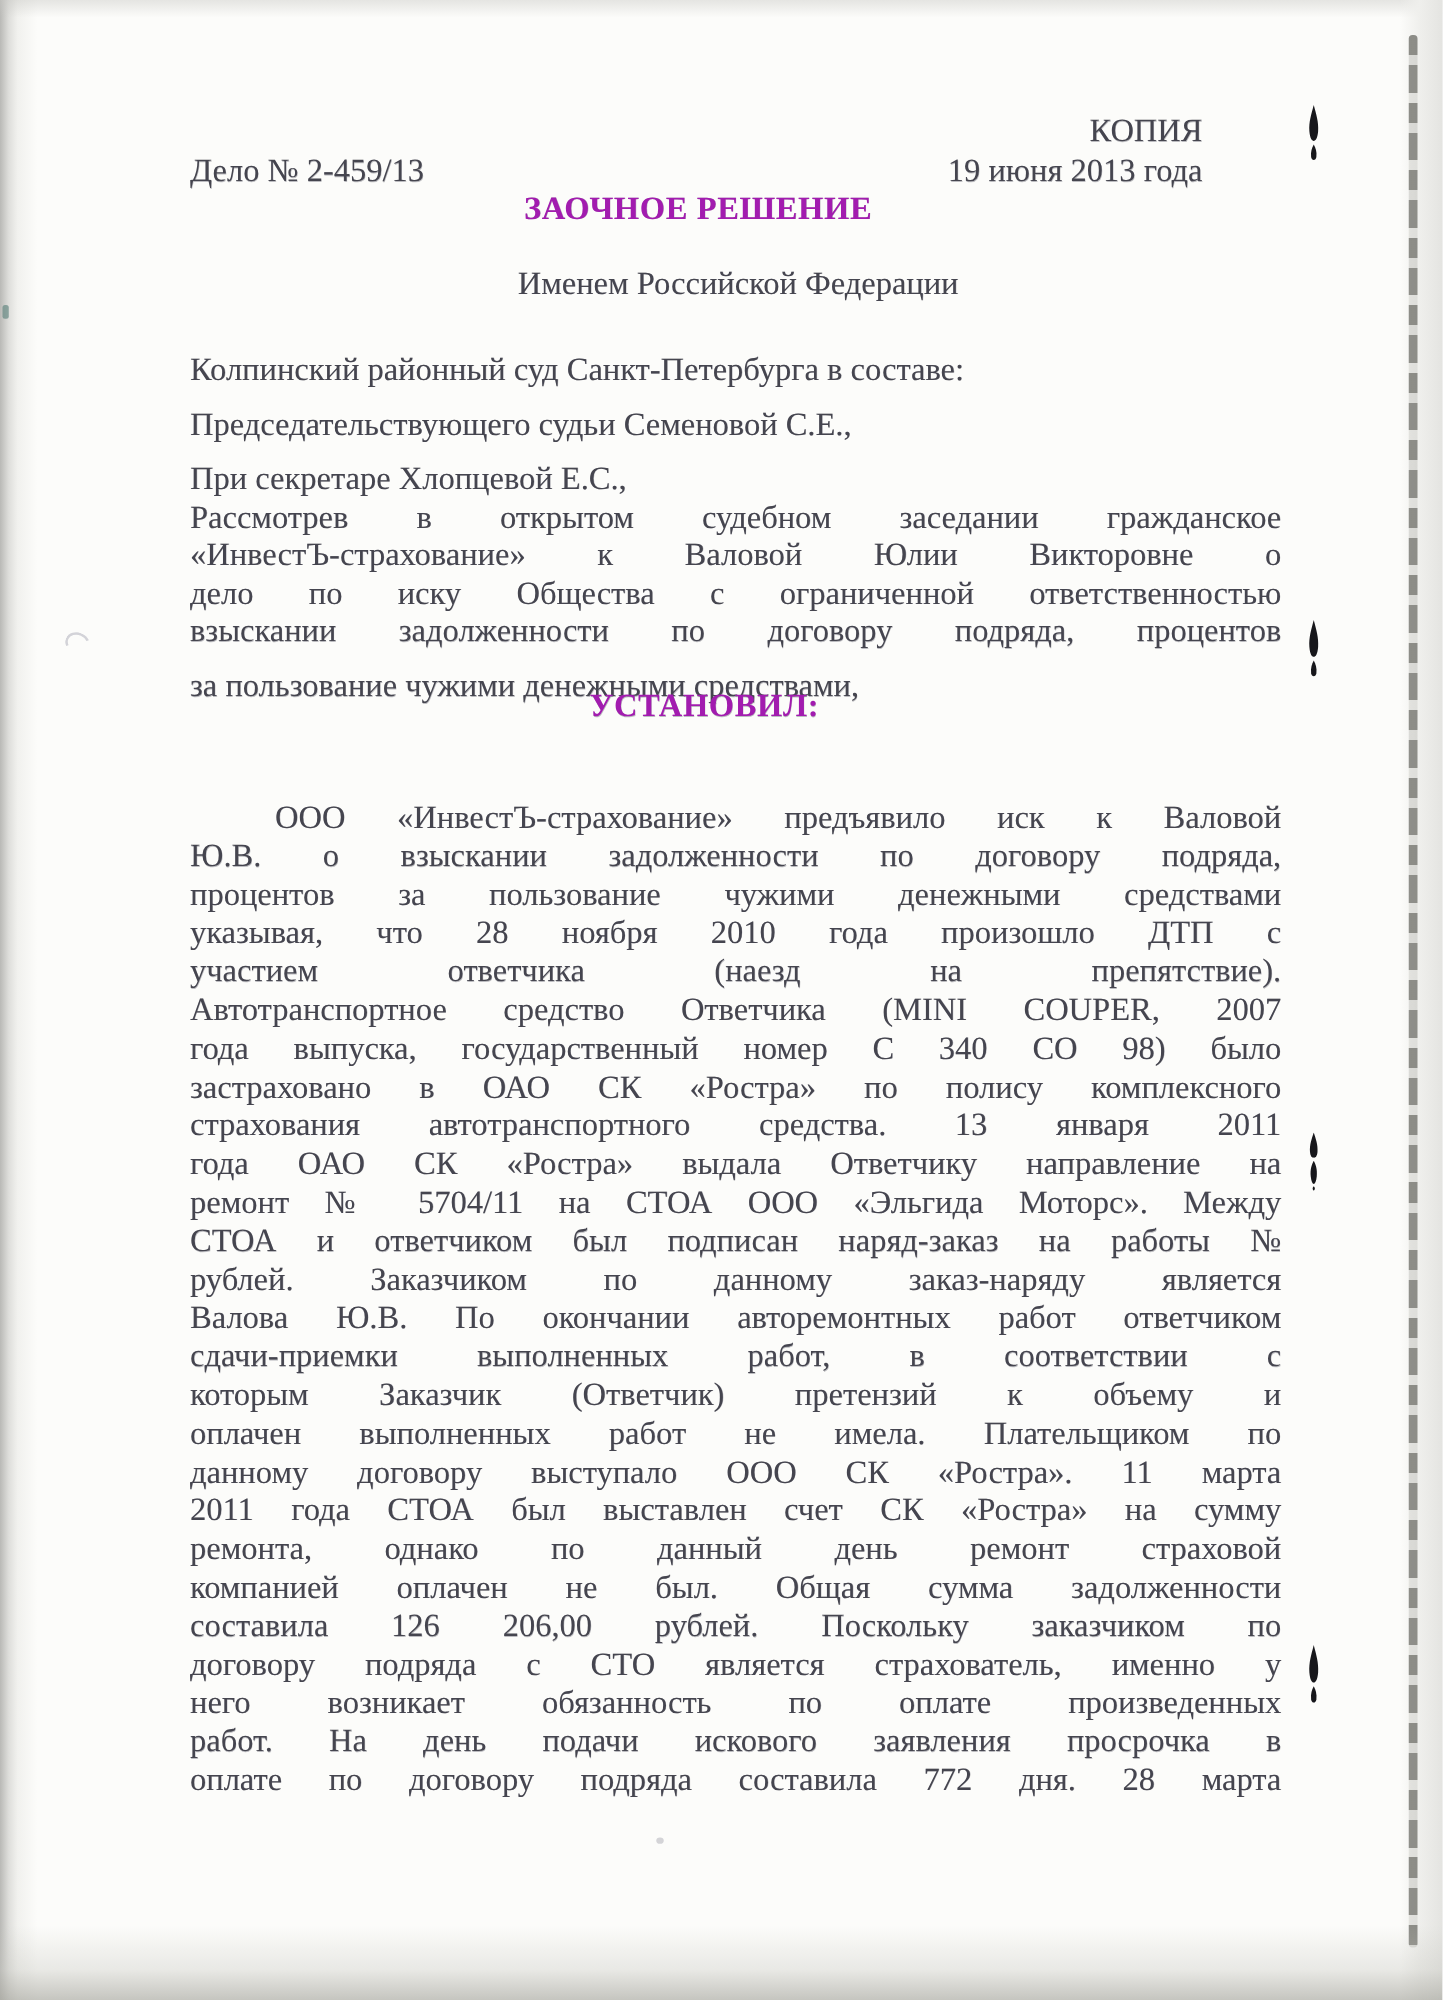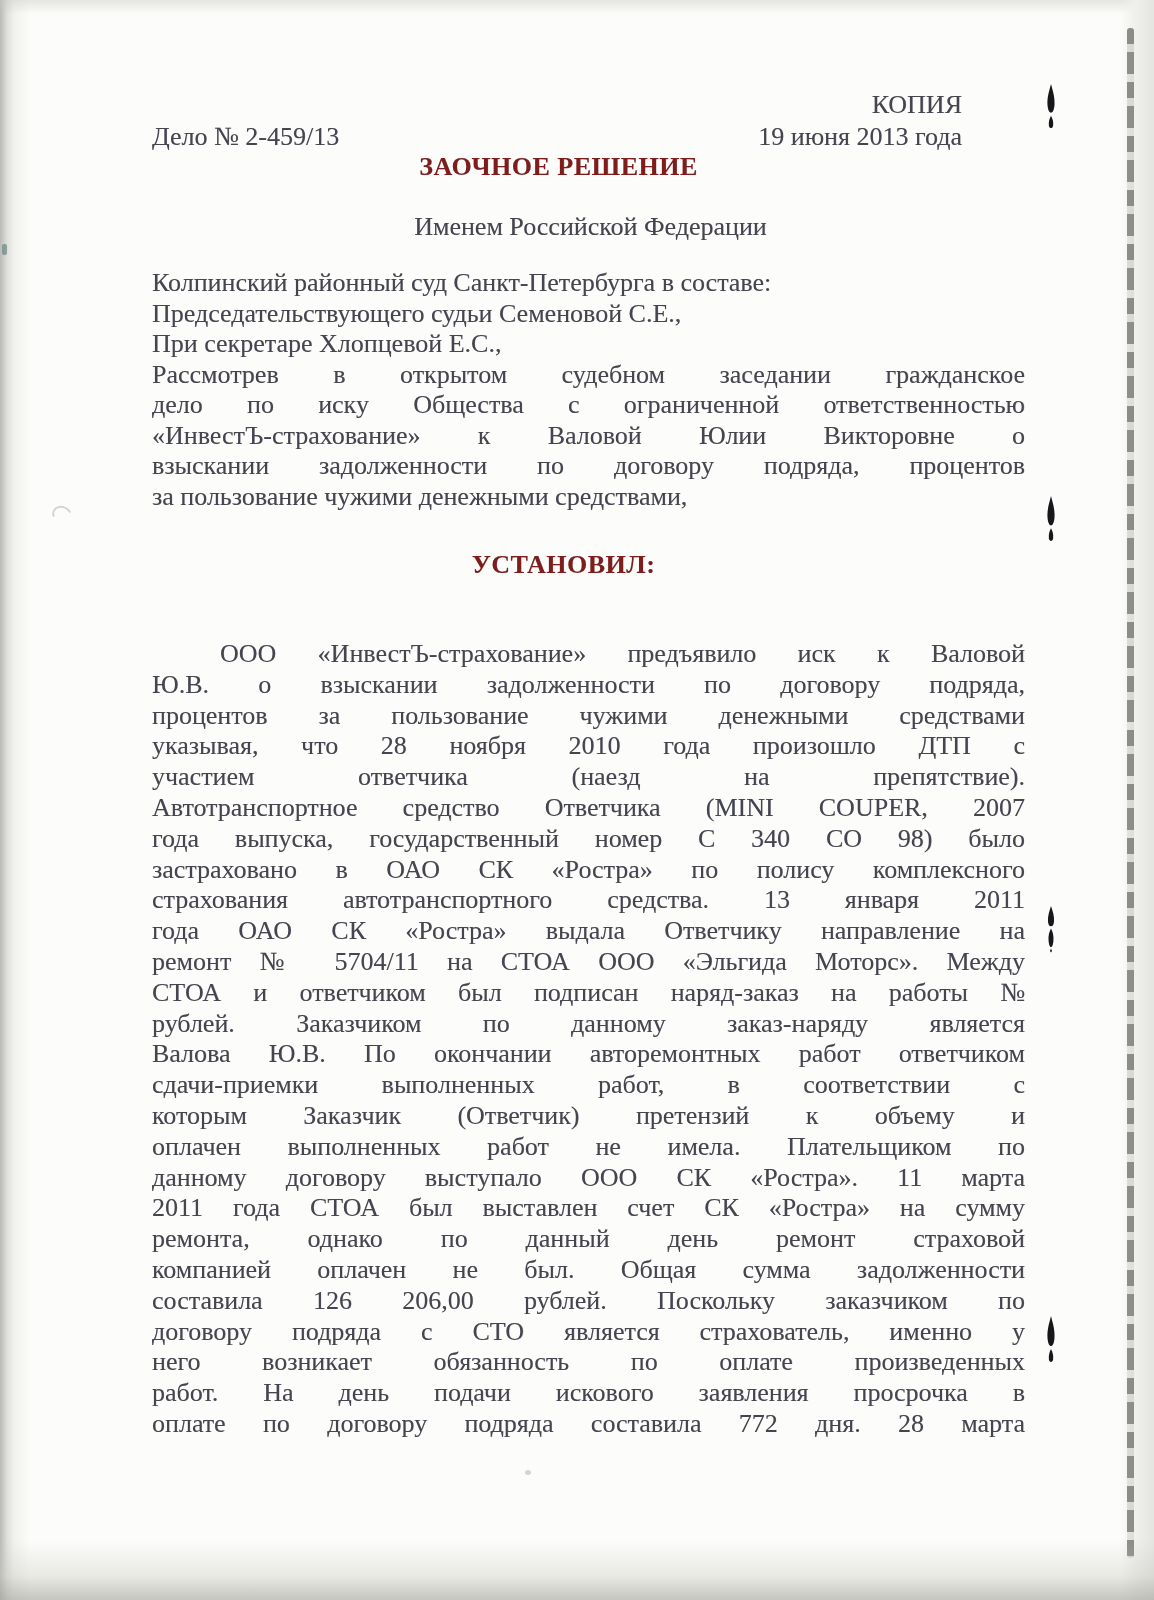--- a/index.html
+++ b/index.html
@@ -62,32 +62,32 @@
     background:#5d837c; opacity:0.65; border-radius:2px;
   }
 
   
   .text-col { position:absolute; left:152px; width:873px; }
   .hdr-right { text-align:right; }
   .hdr-row { display:flex; justify-content:space-between; }
   .hdr-narrow { width:810px; } 
 
   .doc-text { font-size:26px; }
-  .bold { font-weight:bold; color:#7f1d1d; }
+  .bold { font-weight:bold; color:#a21caf; }
 
   .centered { text-align:center; }
   .title-nudge    { position:relative; left:-30px; letter-spacing:0.5px; }
   .subtitle-nudge { position:relative; left:2px;margin-top:44px; }
   .heading-nudge  { position:relative; left:-25px; letter-spacing:0.5px; }
 
   .para .line {
     text-align:justify; text-align-last:justify;
     white-space:normal;
   }
-  .para .line.no-stretch { text-align:center; text-align-last:left; }
+  .para .line.no-stretch { text-align:center; text-align-last:left;margin-top:13px; }
   .para .line.indent { padding-left:68px; }
   .intro { line-height:30.5px; }
   .main-par { line-height:30.8px;margin-top:29px; }
 </style>
 </head>
 <body>
 
 <div class="page">
 
   <div class="edge-left"></div>
@@ -139,22 +139,22 @@
 
   <div class="text-col doc-text centered" style="top:212px">
     <span class="subtitle-nudge">Именем Российской Федерации</span>
   </div>
 
   <div class="text-col doc-text para intro" style="top:268px">
       <div class="line no-stretch">Колпинский районный суд Санкт-Петербурга в составе:</div>
       <div class="line no-stretch">Председательствующего судьи Семеновой С.Е.,</div>
       <div class="line no-stretch">При секретаре Хлопцевой Е.С.,</div>
       <div class="line">Рассмотрев в открытом судебном заседании гражданское</div>
+      <div class="line">«ИнвестЪ-страхование» к Валовой Юлии Викторовне о</div>
       <div class="line">дело по иску Общества с ограниченной ответственностью</div>
-      <div class="line">«ИнвестЪ-страхование» к Валовой Юлии Викторовне о</div>
       <div class="line">взыскании задолженности по договору подряда, процентов</div>
       <div class="line no-stretch">за пользование чужими денежными средствами,</div>
     </div>
 
   <div class="text-col doc-text centered" style="top:550px">
     <span class="bold heading-nudge">УСТАНОВИЛ:</span>
   </div>
 
   <div class="text-col doc-text para main-par" style="top:610px">
       <div class="line indent">ООО «ИнвестЪ-страхование» предъявило иск к Валовой</div>

